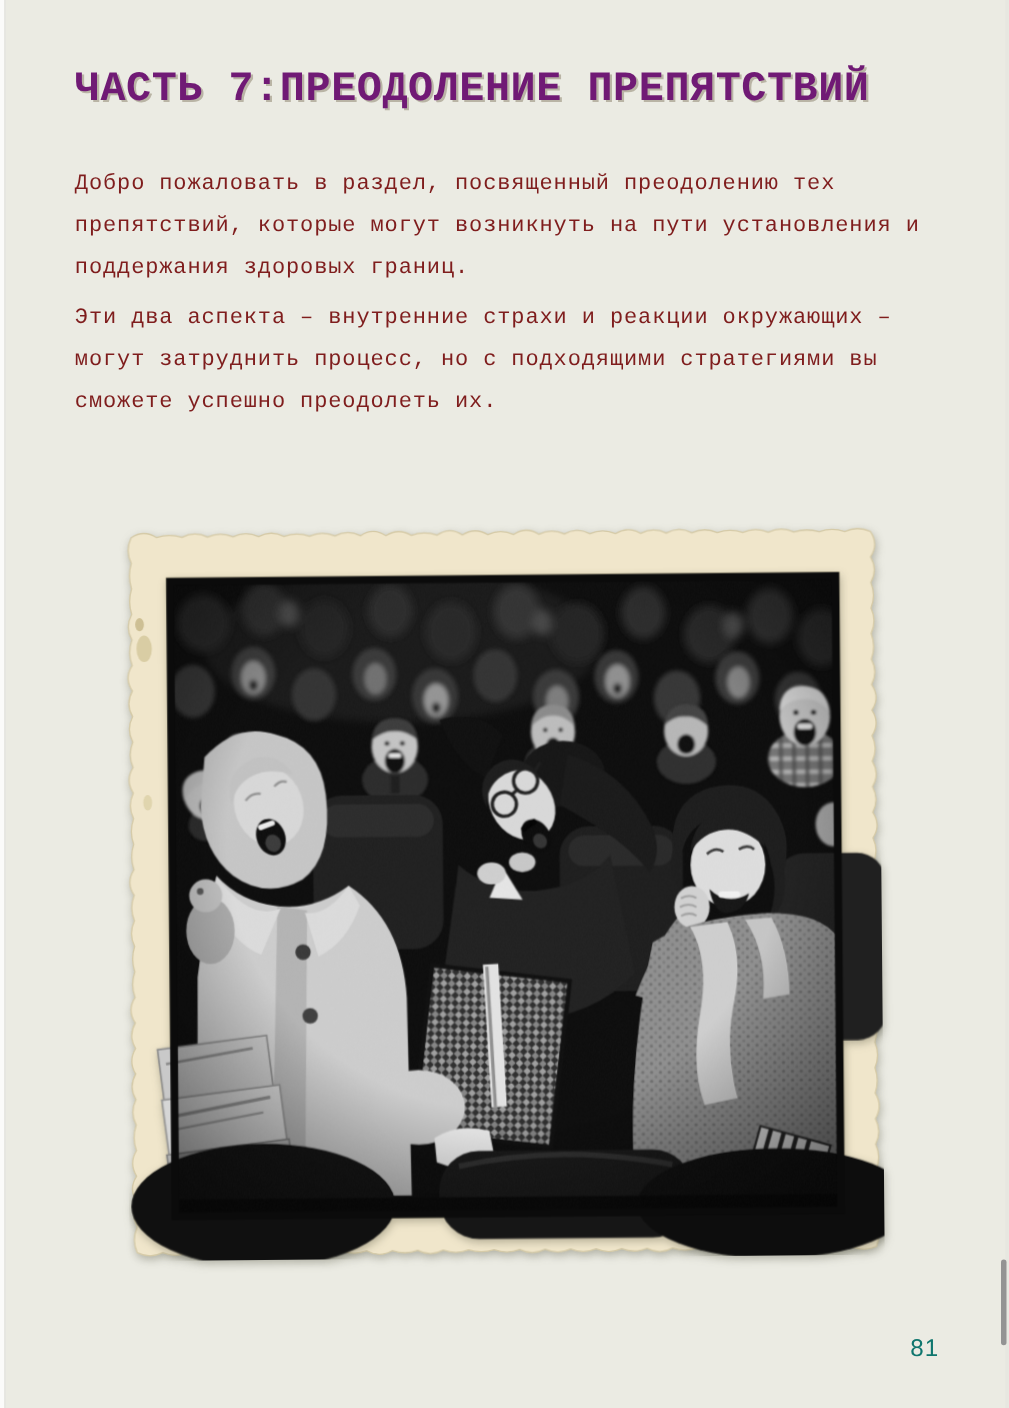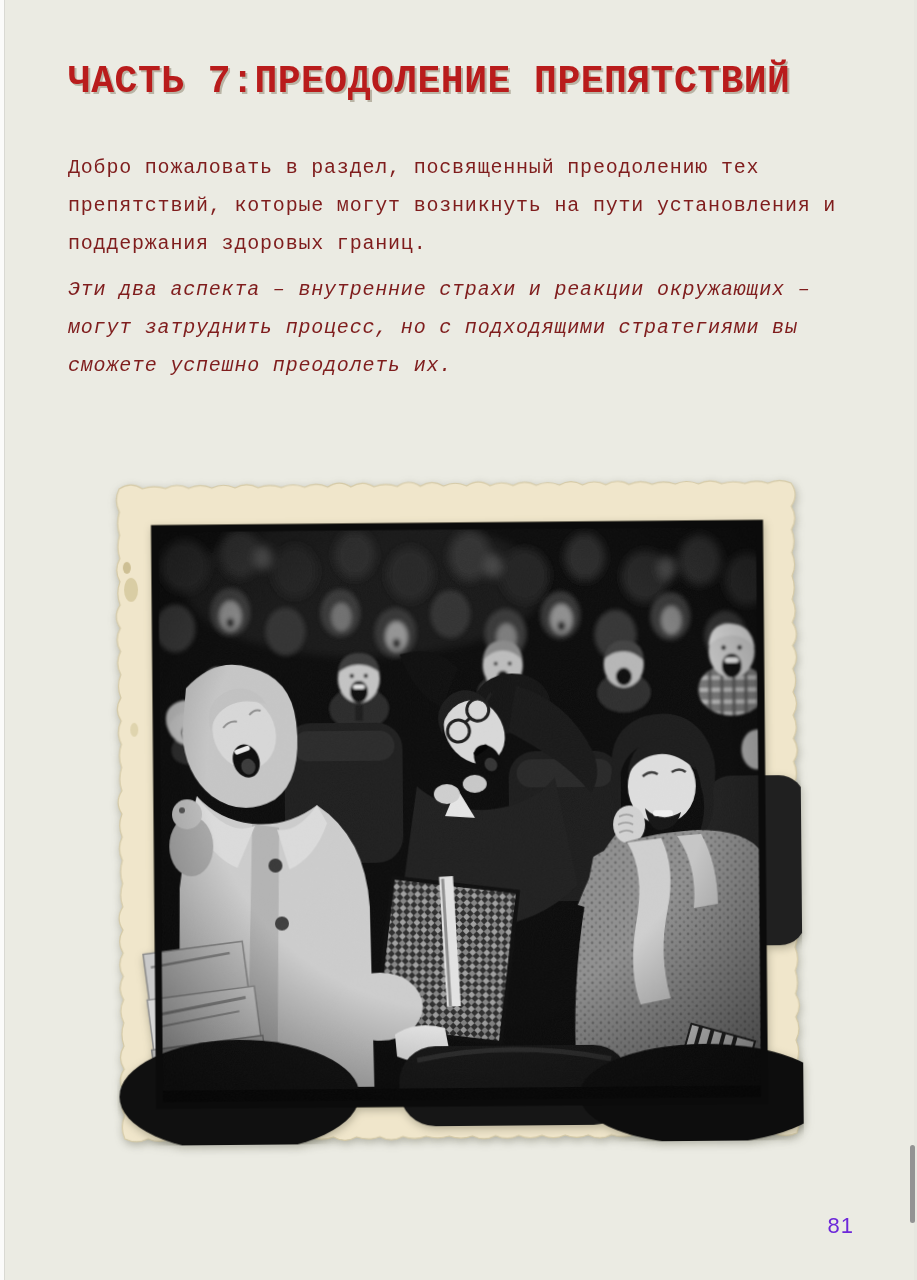--- a/index.html
+++ b/index.html
@@ -12,39 +12,39 @@
     position:absolute;left:0;top:0;width:4px;height:100%;
     background:#fbfbfa;border-right:1px solid #d9d9d3;
   }
   .right-track{
     position:absolute;right:0;top:0;width:3px;height:100%;
     background:#e7e7e0;
   }
   .page-title{
     position:absolute;left:68px;top:60px;margin:0;width:830px;
     font:bold 38px/44px "Liberation Mono","DejaVu Sans Mono",monospace;
-    letter-spacing:.5px;color:#b91c1c;
+    letter-spacing:.5px;color:#701a75;
     text-shadow:2px 2px 0 rgba(125,114,88,.45);
     white-space:nowrap;
   }
   .para{
     position:absolute;left:68px;width:815px;margin:0;
     font:20px/38px "Liberation Mono","DejaVu Sans Mono",monospace;
     letter-spacing:.8px;color:#7f1d1d;white-space:pre-line;
   }
   #para-1{top:149px;}
-  #para-2{top:271px;font-style:italic;}
+  #para-2{top:271px;}
   .polaroid{
     position:absolute;left:115px;top:479px;width:686px;height:664px;margin:0;
     transform:rotate(-.5deg);
   }
   .polaroid svg{display:block;filter:drop-shadow(1px 3px 4px rgba(70,70,50,.35));}
   .page-number{
     position:absolute;top:1213px;right:63px;
-    font:22px "Liberation Sans",sans-serif;letter-spacing:1px;color:#6d28d9;
+    font:22px "Liberation Sans",sans-serif;letter-spacing:1px;color:#0f766e;
   }
   .scroll-thumb{
     position:absolute;right:2px;top:1145px;width:5px;height:78px;
     border-radius:3px;background:#939393;
   }
 </style>
 </head>
 <body>
 
 <div class="left-edge"></div>

